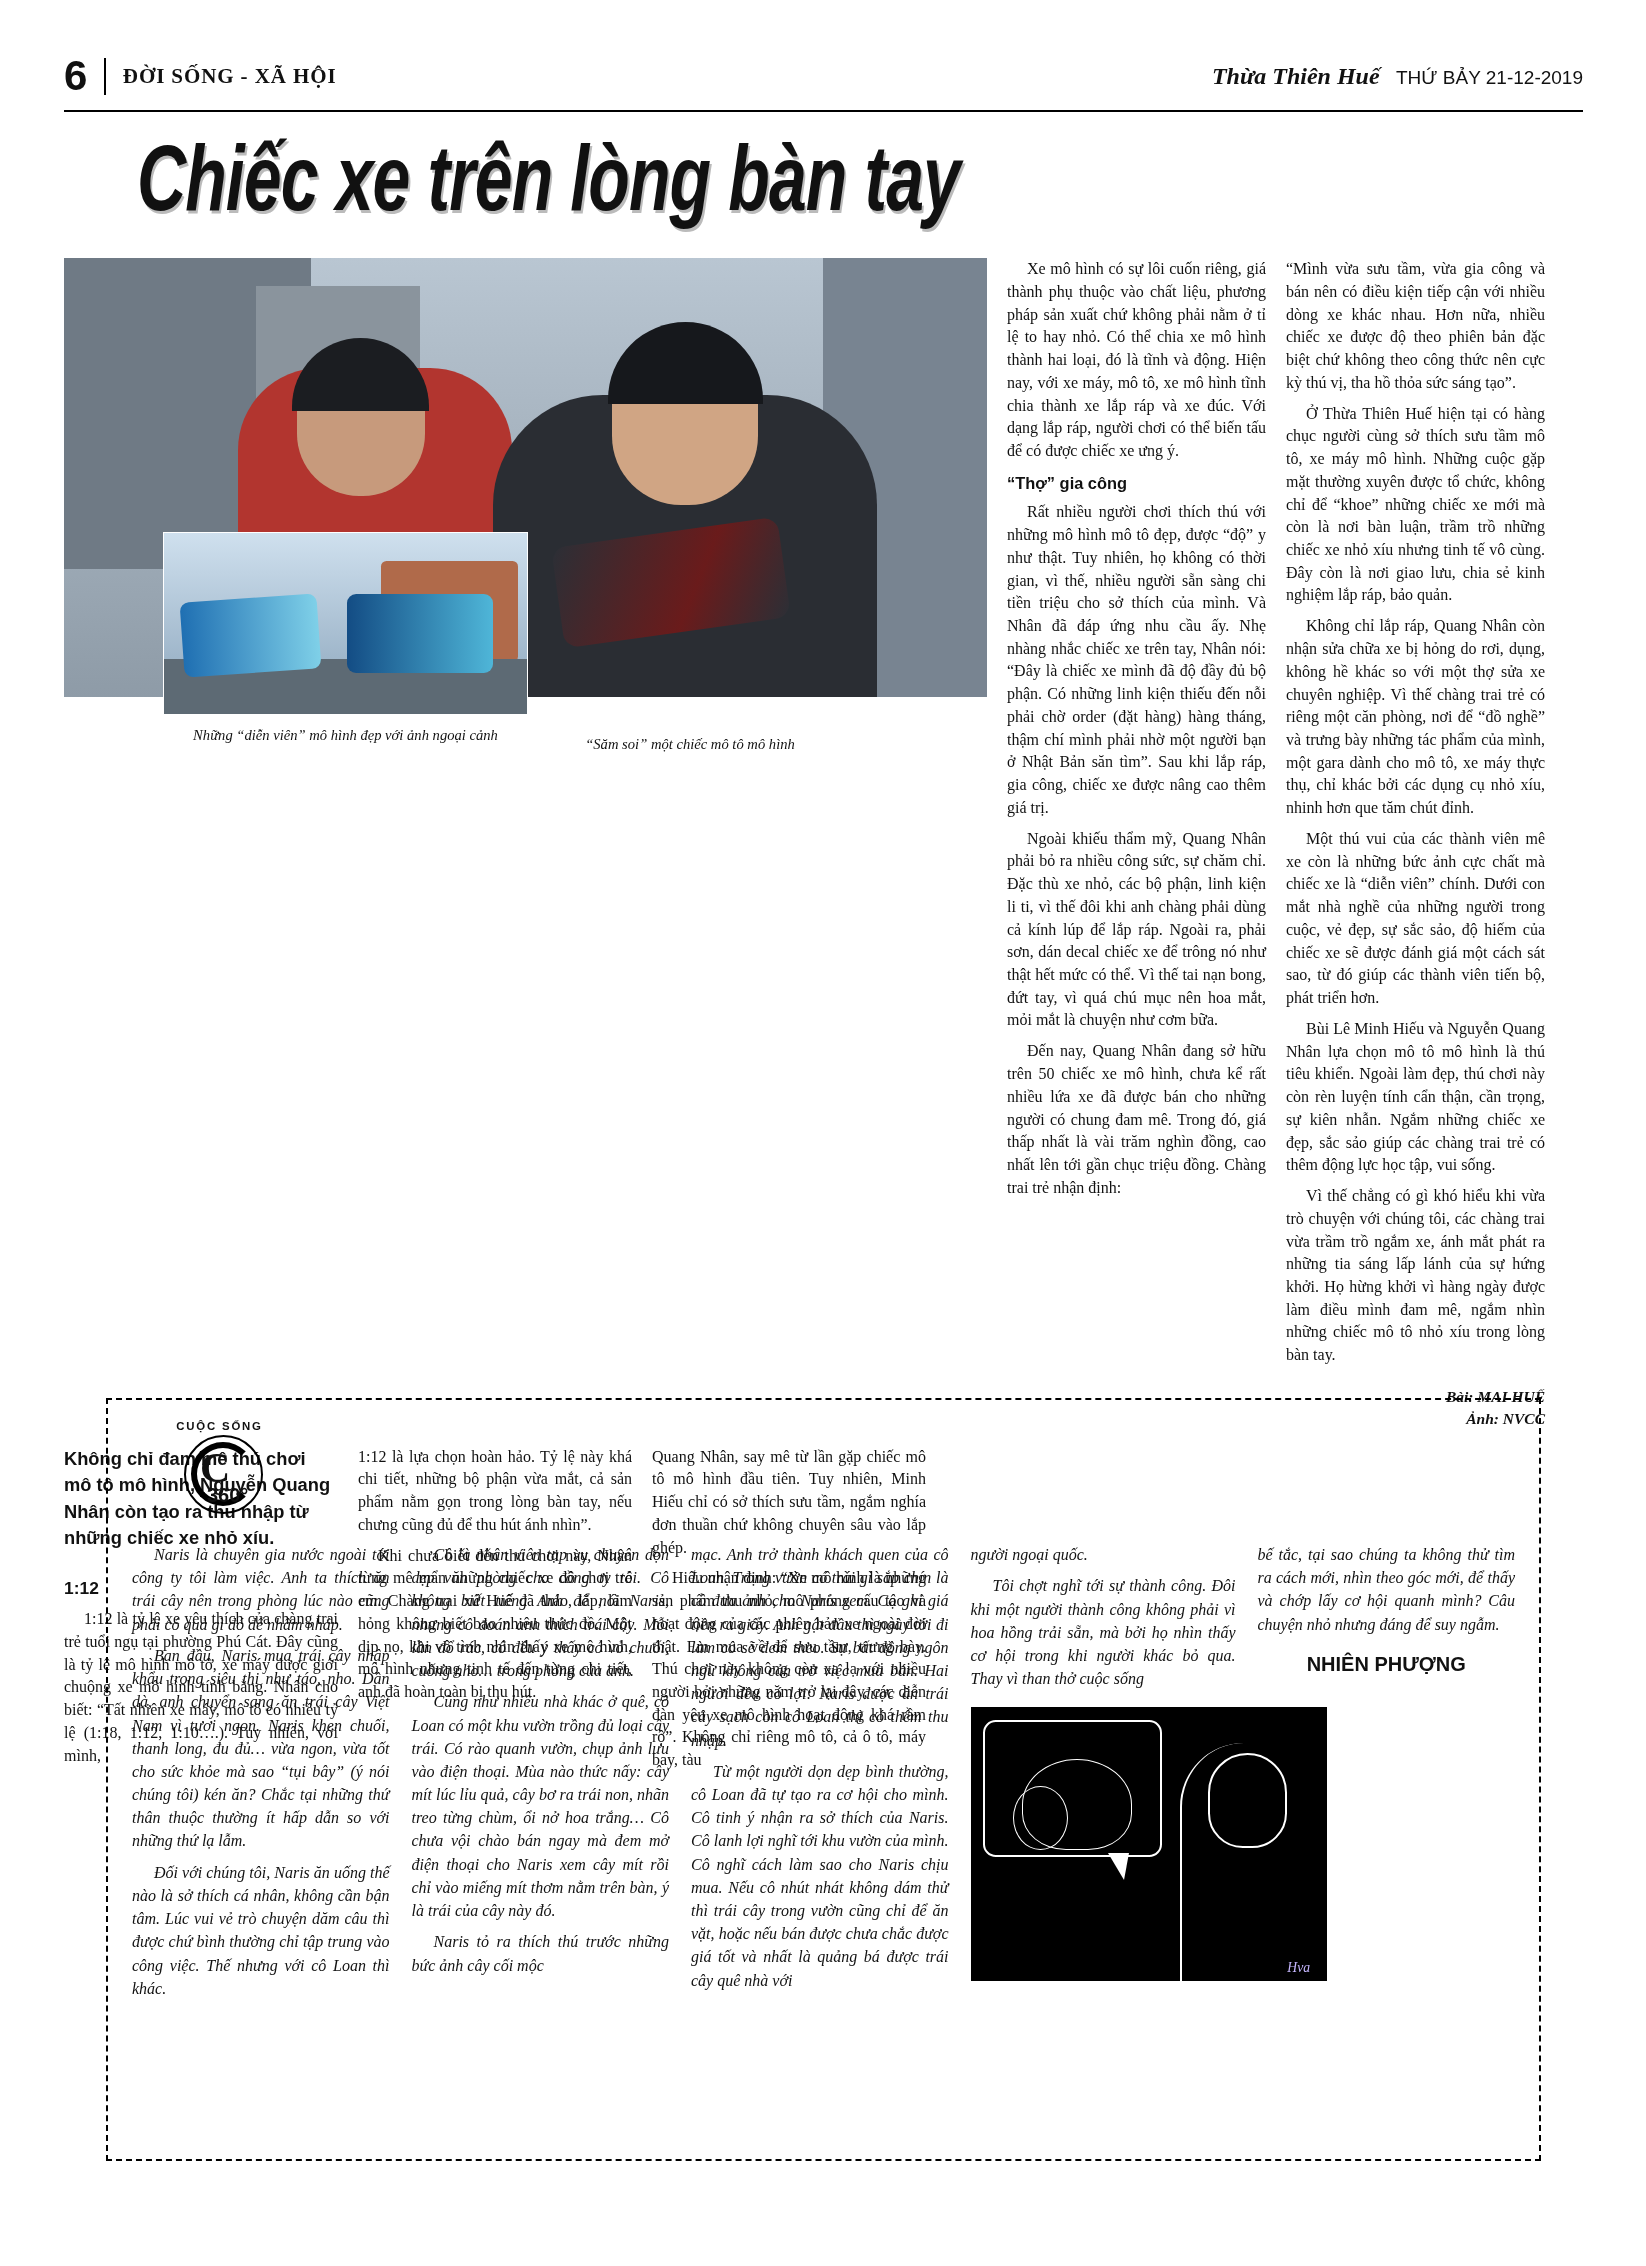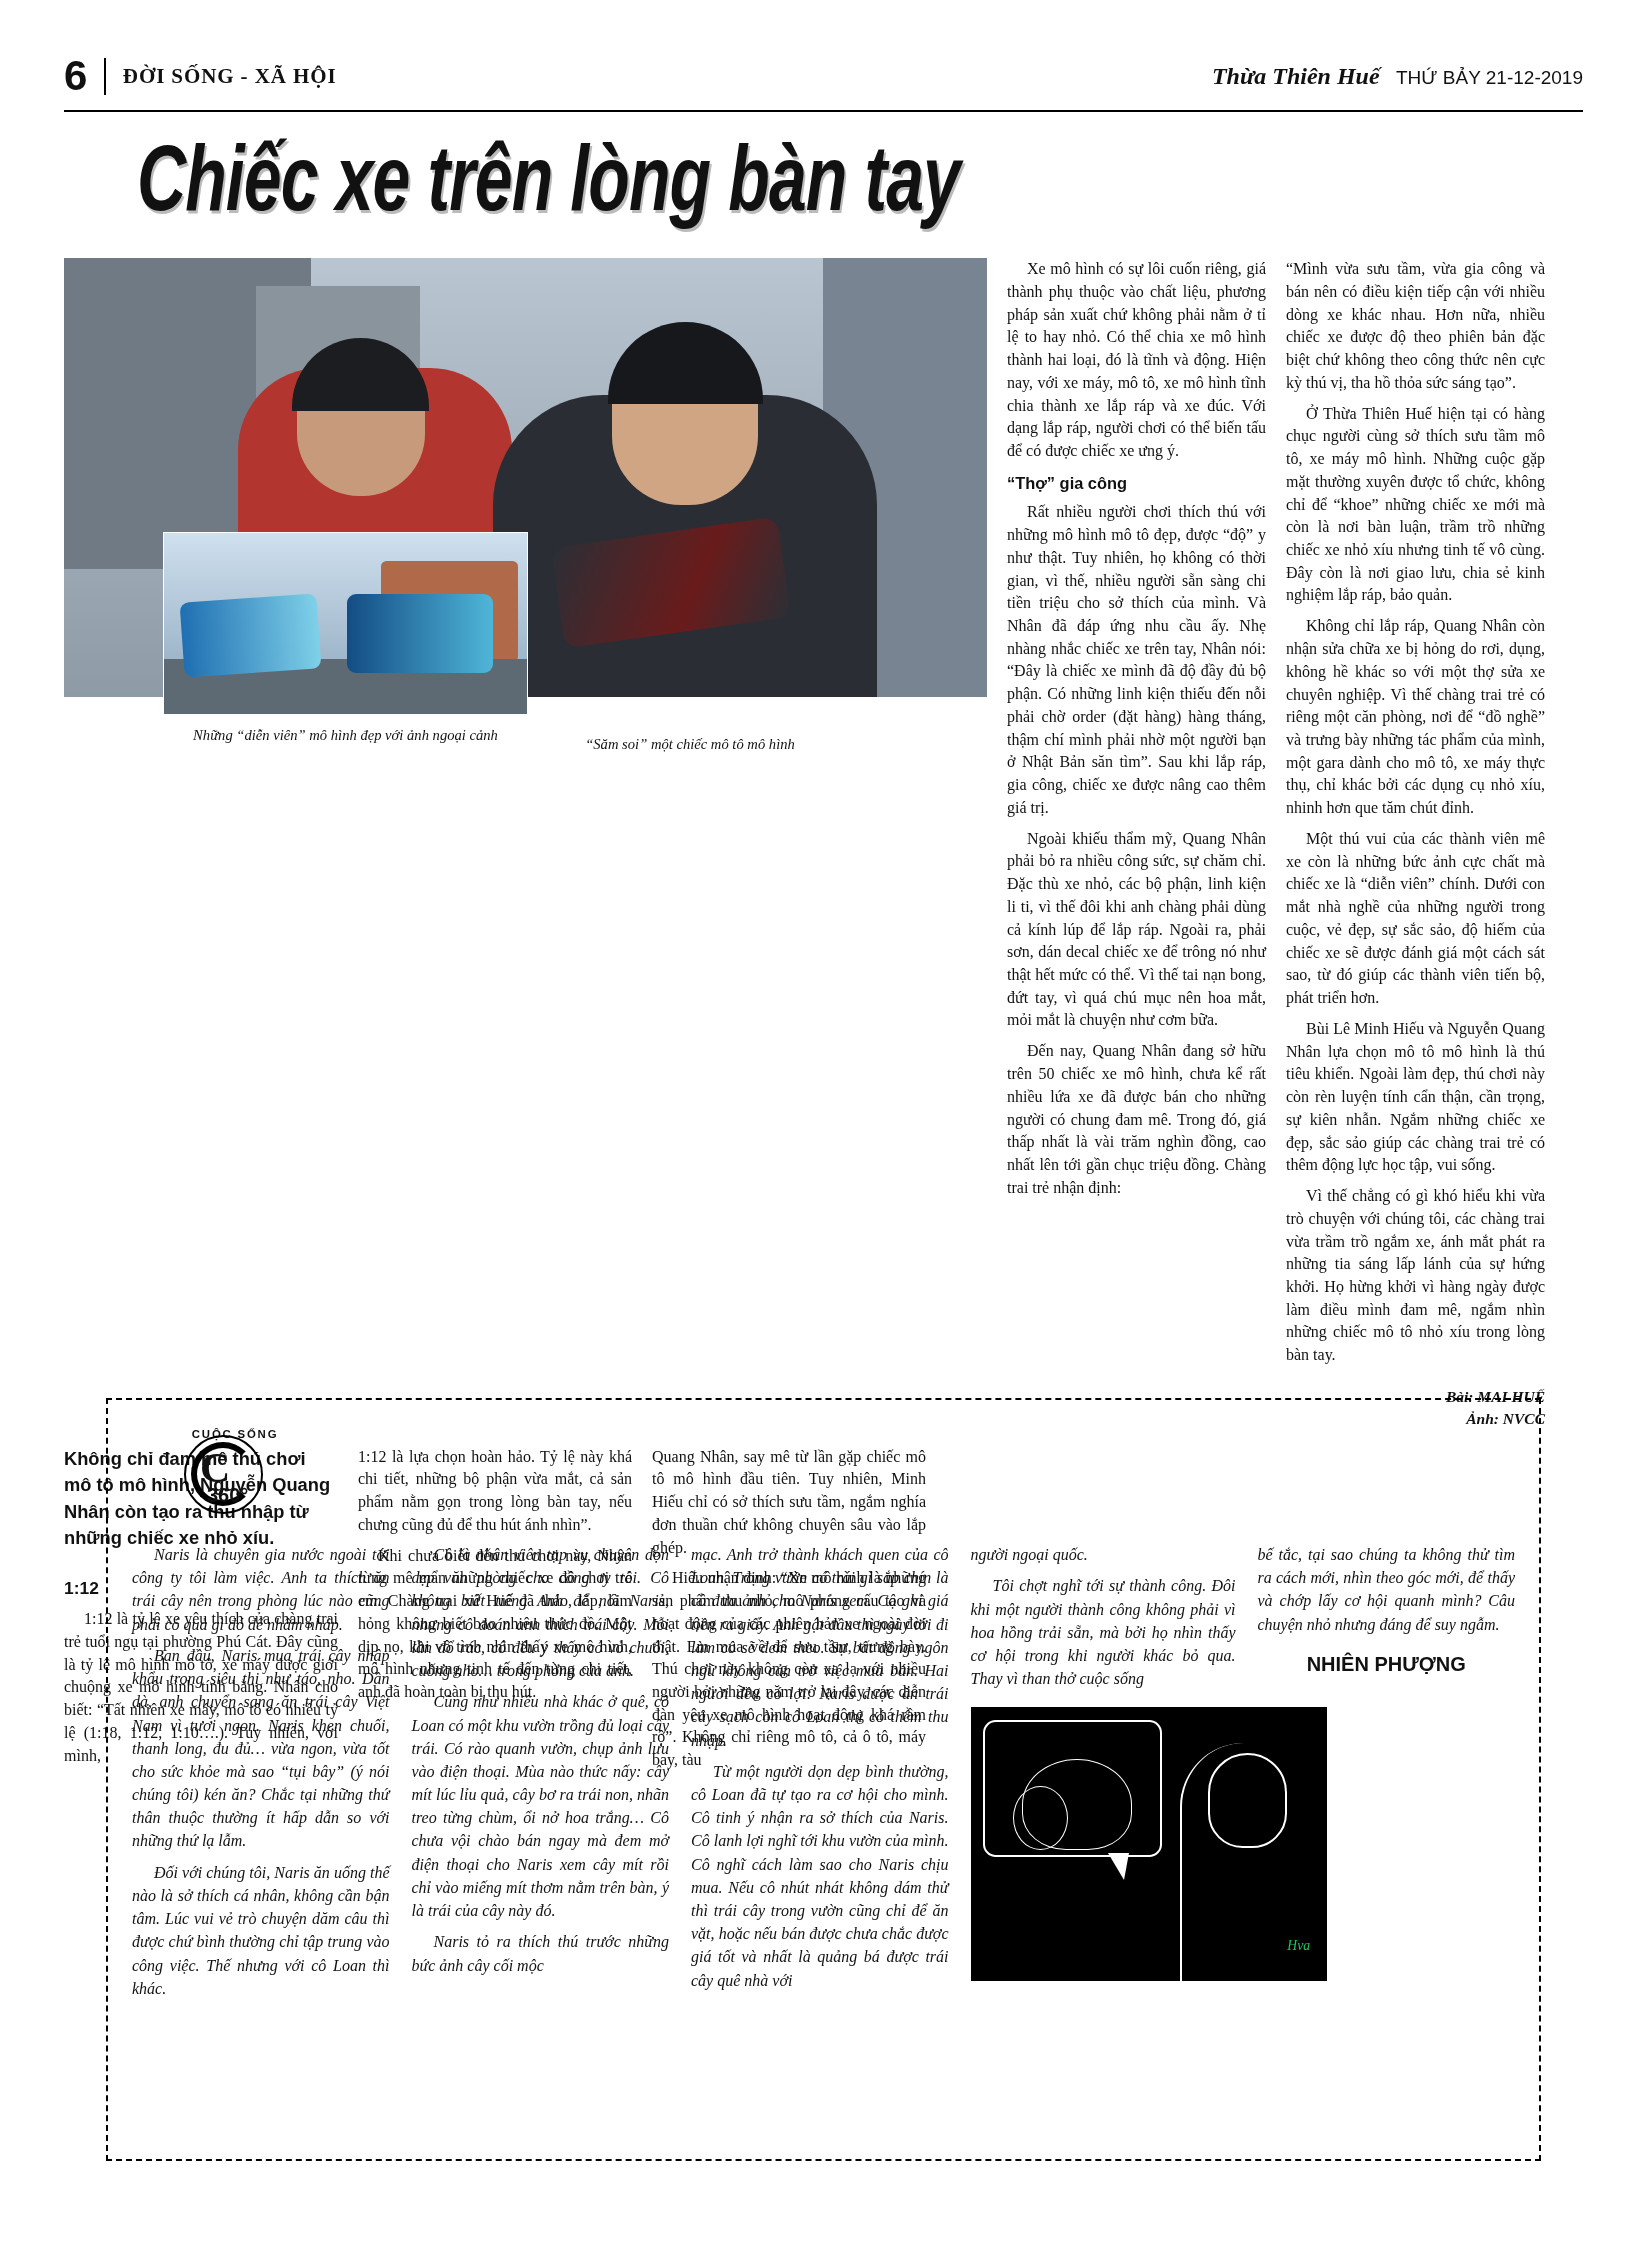--- a/index.html
+++ b/index.html
@@ -217,22 +217,22 @@
     position:absolute; left:22px; top:22px;
     width: 64px; height: 64px; border-radius: 50%;
     border: 6.4px solid #000;
     border-right-color: transparent;
   }
   .logo360 .cword {
     position:absolute; left:31px; top:27.4px;
     font-family:"Liberation Serif",serif; font-weight:bold; font-size:42px; line-height:1;
   }
   .logo360 .top-txt {
-    position:absolute; left:7.3px; top:8px; width:102px;
-    text-align:right; font-family:"Liberation Sans",sans-serif;
+    position:absolute; left:7.3px; top:0px; width:102px;
+    text-align:left; font-family:"Liberation Sans",sans-serif;
     font-size:11.4px; letter-spacing:1.8px; font-weight:bold;
   }
   .logo360 .bot-txt {
     position:absolute; left:38px; top:64px;
     font-family:"Liberation Sans",sans-serif; font-size:20px; font-weight:bold;
   }
   .a2-title {
     font-family: "Liberation Serif", serif;
     font-style: italic;
     font-size: 57px;
@@ -284,22 +284,22 @@
   .illus .figure {
     position:absolute; right: 9.1px; bottom: 0; width: 137px; height: 238px;
     border-left: 2.7px solid #fff;
     border-top-left-radius: 64px;
   }
   .illus .head {
     position:absolute; right: 40px; top: 46px; width: 79px; height: 95px;
     border: 2.7px solid #fff; border-radius: 42px 42px 37px 37px;
   }
   .illus .sign {
-    position:absolute; right: 16.4px; bottom: 25px;
-    color:#22c55e; font-family:"Liberation Serif",serif; font-style: italic; font-size: 13.7px;
+    position:absolute; right: 16.4px; bottom: 3px;
+    color:#c4b5fd; font-family:"Liberation Serif",serif; font-style: italic; font-size: 13.7px;
   }
   .illus .tree {
     position:absolute; left: 37px; top: 37px; width: 110px; height: 91px;
     border: 1.8px solid #fff; border-radius: 50% 50% 40% 40%;
   }
   .illus .tree2 {
     position:absolute; left: 27.4px; top: 64px; width: 55px; height: 64px;
     border: 1.8px solid #fff; border-radius: 50%;
   }
 

